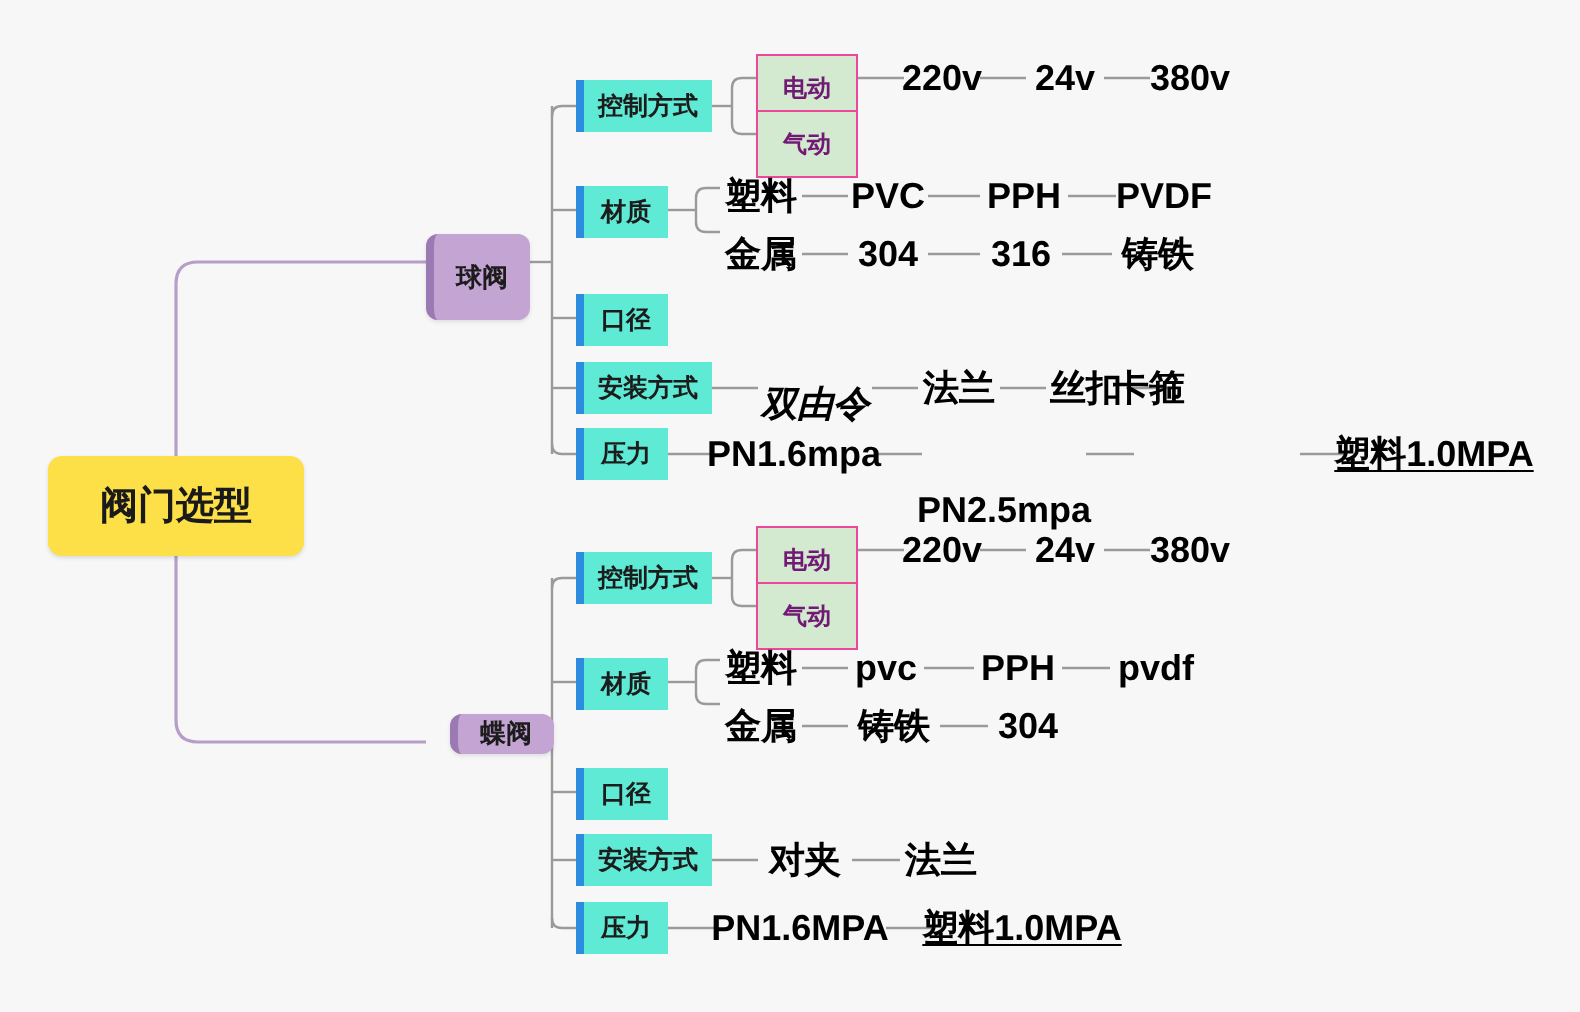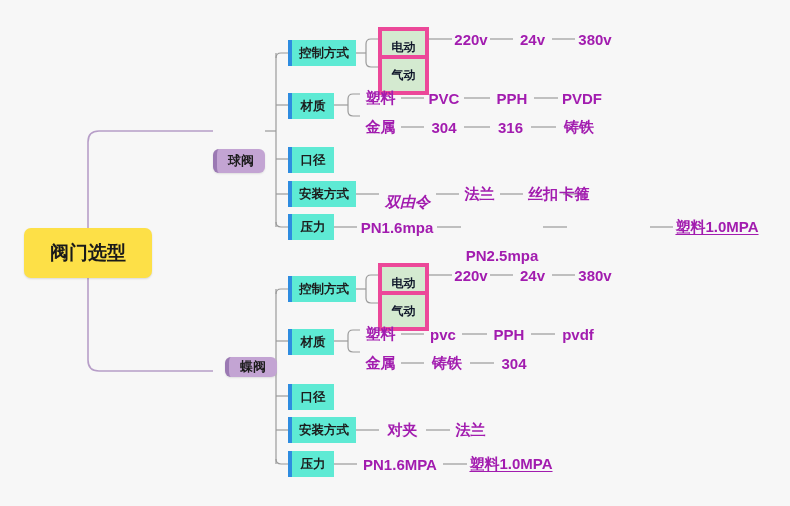--- a/index.html
+++ b/index.html
@@ -28,26 +28,26 @@
     border-radius:6px;border-left:4px solid #9b79b3;padding:0 10px;
     box-shadow:0 1px 2px rgba(0,0,0,.10);
   }
   
   .n-l2{
     background:#5eead4;color:#1c1c1c;font-weight:bold;font-size:12.5px;
     border-left:4px solid #2e8ce0;padding:0 9px;
   }
   
   .n-l3{
-    background:#d4ead0;color:#0f172a;font-weight:bold;font-size:12px;
-    border:4px solid #ec4899;padding:16px 9px;
+    background:#d4ead0;color:#701a75;font-weight:bold;font-size:12px;
+    border:1px solid #ec4899;padding:16px 9px;
   }
   
   .n-txt{
-    color:#a21caf;font-weight:bold;font-size:15px;background:transparent;
+    color:#000000;font-weight:bold;font-size:18px;background:transparent;
   }
   .n-txt.underline{text-decoration:underline;text-underline-offset:2px;}
 </style>
 </head>
 <body>
 
 <div id="canvas">
 
   <svg class="links" viewBox="0 0 790 506">
 
@@ -119,21 +119,21 @@
 
     <path d="M356,430 L379,430" fill="none" stroke="#9a9a9a" stroke-width="1.2"></path>
     <path d="M426,430 L450,430" fill="none" stroke="#9a9a9a" stroke-width="1.2"></path>
 
     <path d="M334,464 L357,464" fill="none" stroke="#9a9a9a" stroke-width="1.2"></path>
     <path d="M443,464 L467,464" fill="none" stroke="#9a9a9a" stroke-width="1.2"></path>
   </svg>
 
   <div class="node n-root" style="left:24px;top:228px;width:128px;height:50px;">阀门选型</div>
 
-  <div class="node n-l1" style="left:213px;top:117px;width:52px;height:24px;margin-top:32px;">球阀</div>
+  <div class="node n-l1" style="left:213px;top:117px;width:52px;height:43px;">球阀</div>
 
   <div class="node n-l2" style="left:288px;top:40px;width:68px;height:26px;">控制方式</div>
   <div class="node n-l3" style="left:378px;top:27px;width:51px;height:24px;">电动</div>
   <div class="node n-l3" style="left:378px;top:55px;width:51px;height:24px;">气动</div>
   <div class="node n-txt" style="left:452px;top:27px;width:38px;height:24px;">220v</div>
   <div class="node n-txt" style="left:513px;top:27px;width:39px;height:24px;">24v</div>
   <div class="node n-txt" style="left:575px;top:27px;width:40px;height:24px;">380v</div>
 
   <div class="node n-l2" style="left:288px;top:93px;width:46px;height:26px;">材质</div>
   <div class="node n-txt" style="left:360px;top:86px;width:41px;height:24px;">塑料</div>

